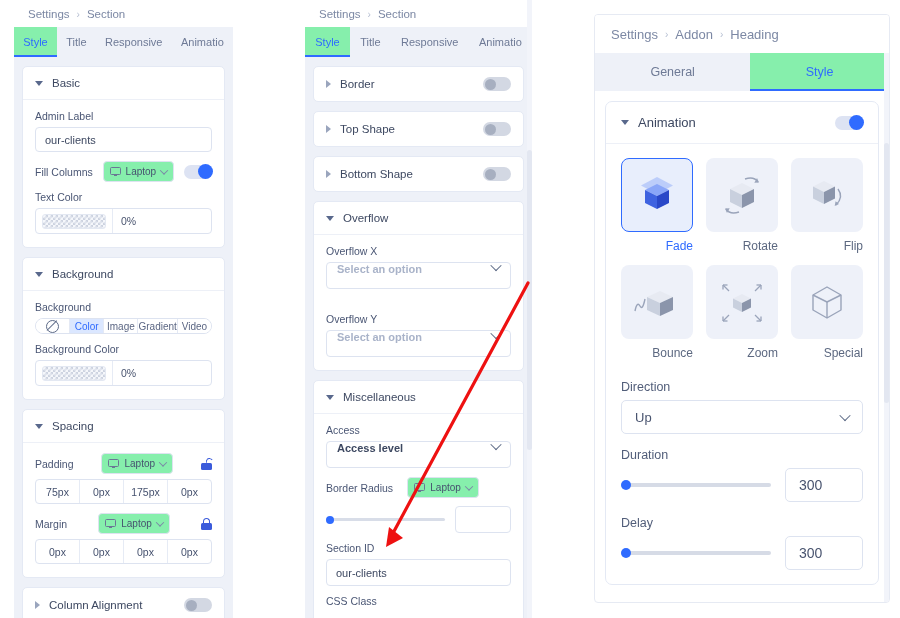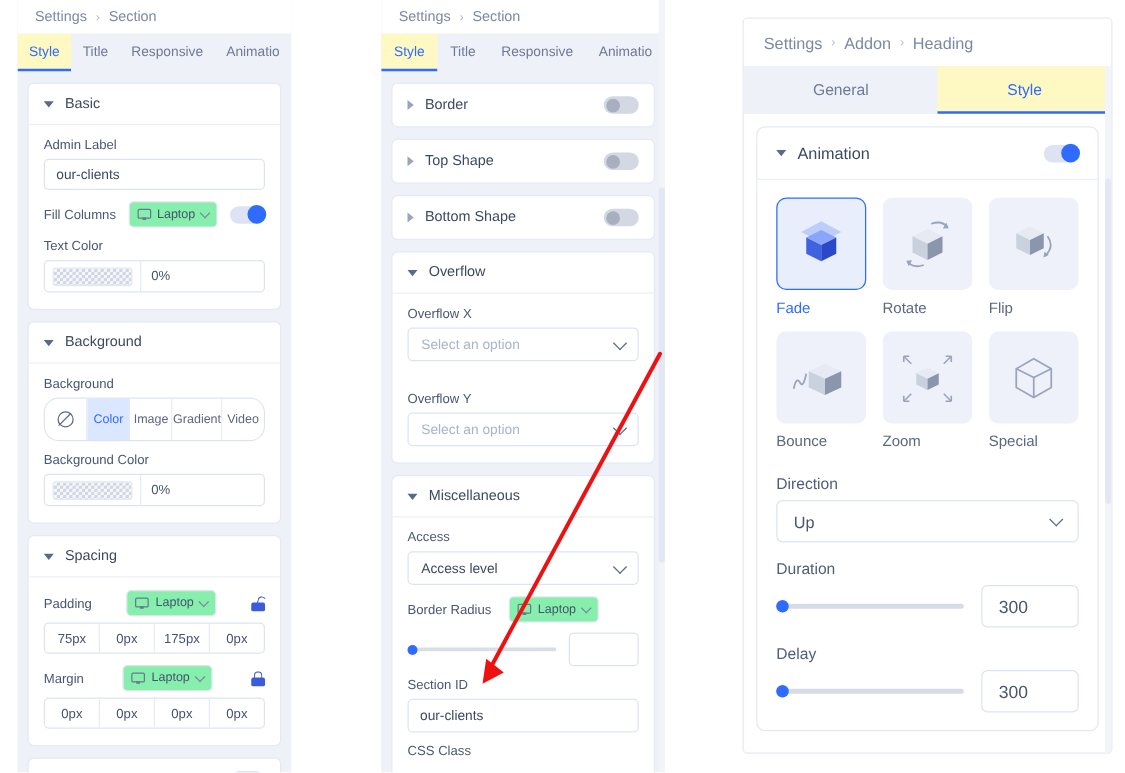--- a/index.html
+++ b/index.html
@@ -38,21 +38,21 @@
   }
   .tab {
     flex: 1 1 auto;
     display:flex; align-items:center; justify-content:center;
     color:#6e7a96;
     background: #eef1f8;
     white-space: nowrap;
     position: relative;
   }
   .tab.active {
-    background:#fef9c3;
+    background:#86efac;
     color:#2f6bff;
   }
   .tab.active::after {
     content:"";
     position:absolute; left:0; right:0; bottom:0; height:2.5px;
     background:#2f6bff;
   }
 
   
   .card {
@@ -136,21 +136,21 @@
     background-image:
       linear-gradient(45deg, #cdd3e0 25%, transparent 25%, transparent 75%, #cdd3e0 75%),
       linear-gradient(45deg, #cdd3e0 25%, transparent 25%, transparent 75%, #cdd3e0 75%);
     background-size: 5px 5px;
     background-position: 0 0, 2.5px 2.5px;
     background-color:#f5f7fb;
     border:1px solid #e3e8f2;
   }
   .pct-cell { flex:1; display:flex; align-items:center; padding-left:8px; font-size:10.5px; color:#48536e; }
 
-  .segbtns { display:flex; border:1px solid #dde3f0; border-radius:12px; overflow:hidden; height:35px; }
+  .segbtns { display:flex; border:1px solid #dde3f0; border-radius:12px; overflow:hidden; height:16px; }
   .seg {
     flex:1; display:flex; align-items:center; justify-content:center;
     font-size:10px; color:#5b6683; border-right:1px solid #e4e9f4;
     background:#fff;
   }
   .seg:last-child { border-right:none; }
   .seg.active { background:#dbe7ff; color:#2f6bff; }
   .ban {
     width:13px;height:13px;border:1.4px solid #5d6a87; border-radius:50%;
     position:relative;
@@ -171,23 +171,23 @@
   .lock .body { position:absolute; bottom:0; left:0; width:11px;height:7px; background:#3b5bdb; border-radius:1.5px; }
   .lock .shackle {
     position:absolute; top:0; left:2.5px; width:6.5px;height:6px;
     border:1.6px solid #3b5bdb; border-bottom:none; border-radius:4px 4px 0 0;
   }
   .lock.open .shackle { left:5px; transform:rotate(12deg); border-right-color:transparent;}
 
   .select {
     width:100%; height:27px;
     border:1px solid #dde3f0; border-radius:4px; background:#fff;
-    display:flex; align-items:center; justify-content:space-between;
+    display:flex; justify-content:space-between;
     padding: 0 10px;
-    font-size:11px; color:#3d4861;
+    font-size:11px; color:#3d4861;font-weight:bold;
   }
   .select .ph { color:#a9b3c9; }
 
   .slider { position:relative; height:14px; display:flex; align-items:center; }
   .slider .track { height:3px; background:#d8dde8; border-radius:2px; width:100%; }
   .slider .thumb {
     position:absolute; left:0; width:8px;height:8px;border-radius:50%;
     background:#2f6bff;
   }
 
@@ -195,21 +195,21 @@
   .rpanel .breadcrumb { font-size:13px; padding: 12px 16px 11px 16px; }
   .rpanel .tabs { height:38px; font-size:12.5px; }
   .rpanel .card { margin:10px 10px; border-radius:7px; }
   .rpanel .card-head { padding:13px 15px; font-size:13px;align-items:center; }
 
   .anim-grid {
     display:grid; grid-template-columns: repeat(3, 1fr);
     gap: 12px 13px;
     padding: 14px 15px 6px 15px;
   }
-  .anim-cell { display:flex; flex-direction:column; align-items:flex-start; gap:7px; }
+  .anim-cell { display:flex; flex-direction:column; align-items:flex-end; gap:7px; }
   .anim-box {
     width:100%; height:74px; border-radius:8px;
     background:#eef1f9; border:1.6px solid transparent;
     display:flex; align-items:center; justify-content:center;
   }
   .anim-box.sel { background:#e8eefc; border-color:#2f6bff; }
   .anim-label { font-size:12px; color:#5c6880; }
   .anim-label.sel { color:#2f6bff; }
 
   .rfield { padding: 4px 15px 0 15px; }

